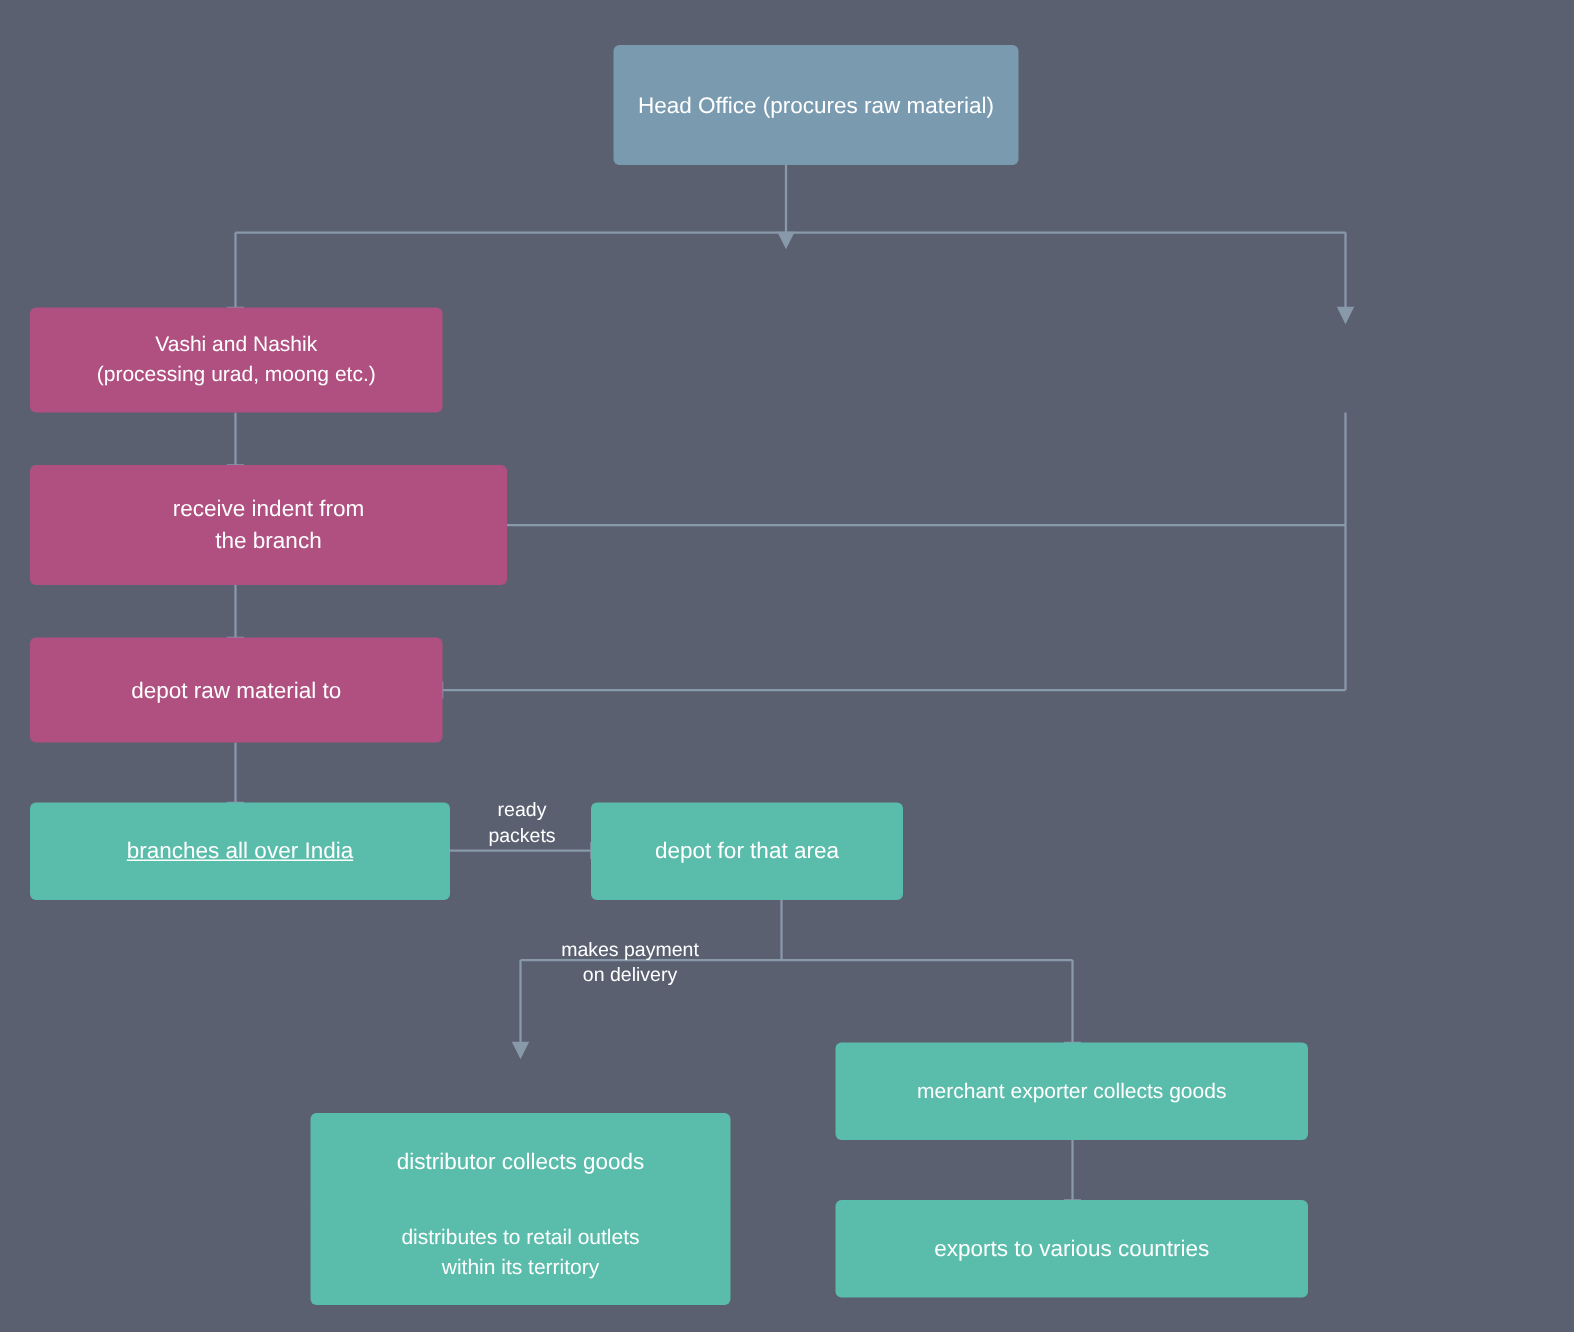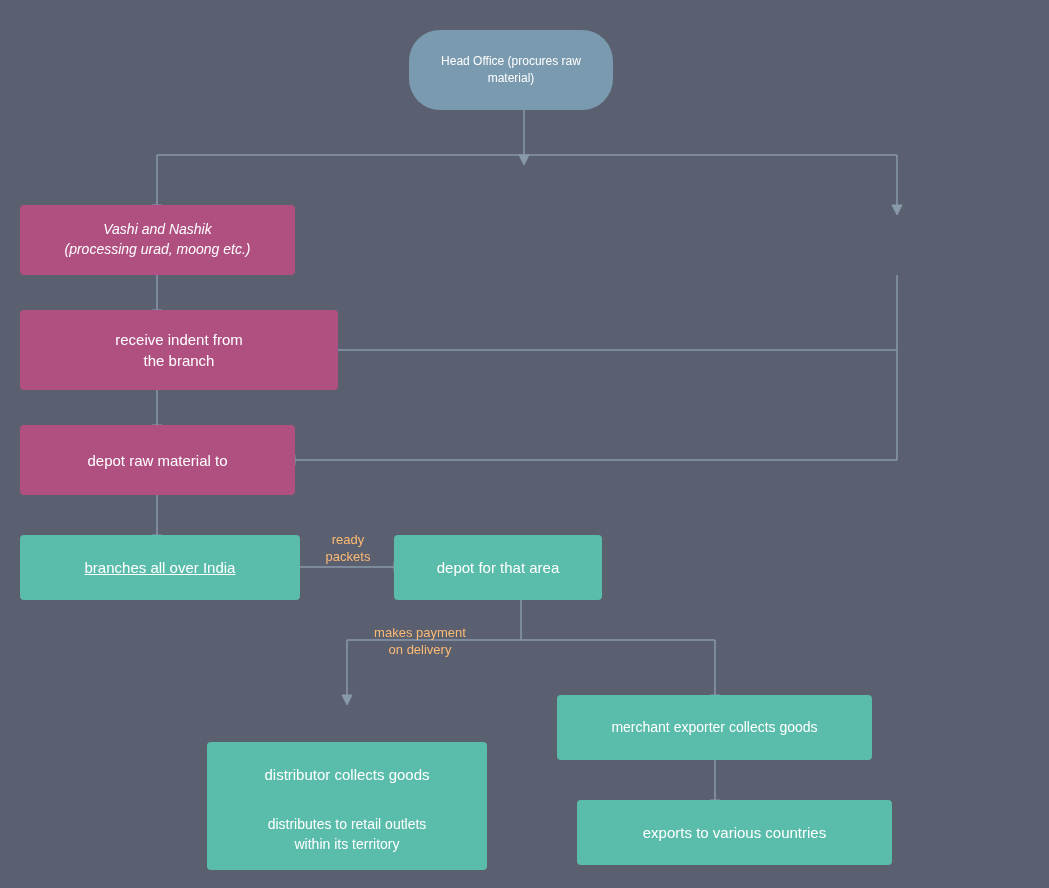--- a/index.html
+++ b/index.html
@@ -38,21 +38,21 @@
     .box-pink {
       background-color: #b05080;
     }
 
     .box-teal {
       background-color: #5abcaa;
     }
 
     .connector-label {
       position: absolute;
-      color: #fdba74;
+      color: #ffffff;
       font-size: 13px;
       text-align: center;
       line-height: 1.3;
     }
 
     svg.arrows {
       position: absolute;
       top: 0;
       left: 0;
       width: 1049px;
@@ -120,26 +120,26 @@
 
     <line x1="347" y1="760" x2="347" y2="800"></line>
     <polygon points="342,800 352,800 347,810"></polygon>
 
     <line x1="715" y1="760" x2="715" y2="800"></line>
     <polygon points="710,800 720,800 715,810"></polygon>
 
     <polygon points="519,155 529,155 524,165"></polygon>
   </svg>
 
-  <div class="box box-blue" style="left:409px; top:30px; width:204px; height:80px; font-size:12px;border-radius:31px;">
+  <div class="box box-blue" style="left:409px; top:30px; width:270px; height:80px; font-size:15px;">
     <span>Head Office
 (procures raw material)</span>
   </div>
 
-  <div class="box box-pink" style="left:20px; top:205px; width:275px; height:70px; font-size:14px;font-style:italic;">
+  <div class="box box-pink" style="left:20px; top:205px; width:275px; height:70px; font-size:14px;">
     <span>Vashi and Nashik<br>(processing urad, moong etc.)</span>
   </div>
 
 
   <div class="box box-pink" style="left:20px; top:310px; width:318px; height:80px; font-size:15px;">
     <span>receive indent from<br>the branch</span>
   </div>
 
   <div class="box box-pink" style="left:20px; top:425px; width:275px; height:70px; font-size:15px;">
     <span>depot raw material to</span>
@@ -166,17 +166,17 @@
   </div>
 
   <div class="box box-teal" style="left:557px; top:695px; width:315px; height:65px; font-size:14px;">
     <span>merchant exporter collects goods</span>
   </div>
 
   <div class="box box-teal" style="left:207px; top:800px; width:280px; height:70px; font-size:14px;">
     <span>distributes to retail outlets<br>within its territory</span>
   </div>
 
-  <div class="box box-teal" style="left:557px; top:800px; width:315px; height:65px; font-size:15px;margin-left:20px;">
+  <div class="box box-teal" style="left:557px; top:800px; width:315px; height:65px; font-size:15px;">
     <span>exports to various countries</span>
   </div>
 
 </div>
 
 </body></html>

